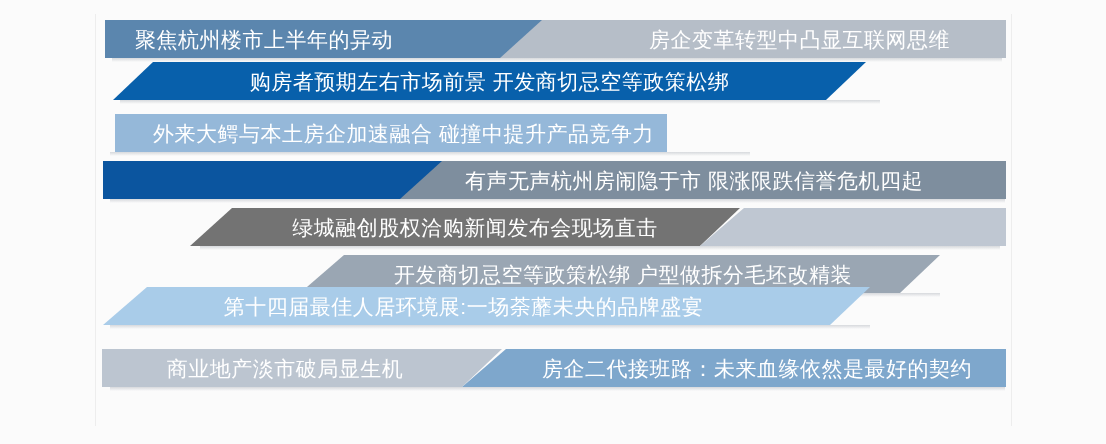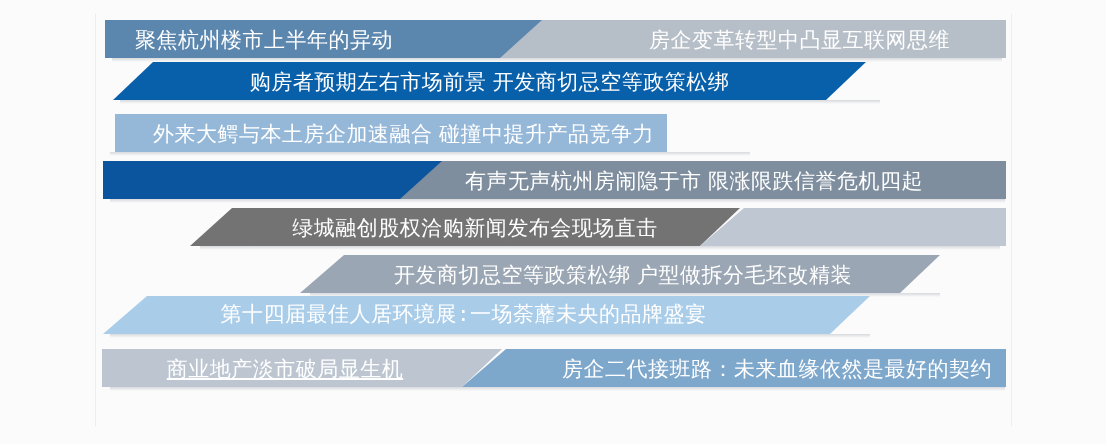--- a/index.html
+++ b/index.html
@@ -102,36 +102,36 @@
 
   <div class="row" style="top:255px;">
     <div class="shadow" style="left:310px;width:630px;top:38px;"></div>
     <div class="seg" style="left:300px;width:640px;background:#9aa6b3;
                 clip-path:polygon(44px 0,640px 0,600px 100%,0 100%);
                 justify-content:center;padding-left:50px;padding-right:44px;">
       <span class="txt">开发商切忌空等政策松绑 户型做拆分毛坯改精装</span>
     </div>
   </div>
 
-  <div class="row" style="top:296px;font-family:Liberation Mono, monospace;">
+  <div class="row" style="top:287px;">
     <div class="shadow" style="left:110px;width:760px;top:38px;"></div>
     <div class="seg" style="left:103px;width:767px;background:#a9cce9;
                 clip-path:polygon(44px 0,767px 0,727px 100%,0 100%);
                 justify-content:center;padding-left:44px;padding-right:90px;">
       <span class="txt">第十四届最佳人居环境展:一场荼蘼未央的品牌盛宴</span>
     </div>
   </div>
 
   <div class="row" style="top:349px;">
     <div class="shadow" style="left:110px;width:895px;top:38px;"></div>
     <div class="seg" style="left:102px;width:400px;background:#bcc5d0;
                 clip-path:polygon(0 0,400px 0,360px 100%,0 100%);
-                justify-content:center;padding-left:36px;padding-right:70px;text-decoration:underline;">
+                justify-content:center;padding-left:36px;padding-right:70px;">
       <span class="txt">商业地产淡市破局显生机</span>
     </div>
     <div class="seg" style="left:462px;width:544px;background:#7ea7cc;
                 clip-path:polygon(44px 0,544px 0,544px 100%,0 100%);
-                justify-content:flex-end;padding-left:60px;padding-right:14px;">
+                justify-content:center;padding-left:60px;padding-right:14px;">
       <span class="txt">房企二代接班路：未来血缘依然是最好的契约</span>
     </div>
   </div>
 
 </div>
 
 </body></html>

